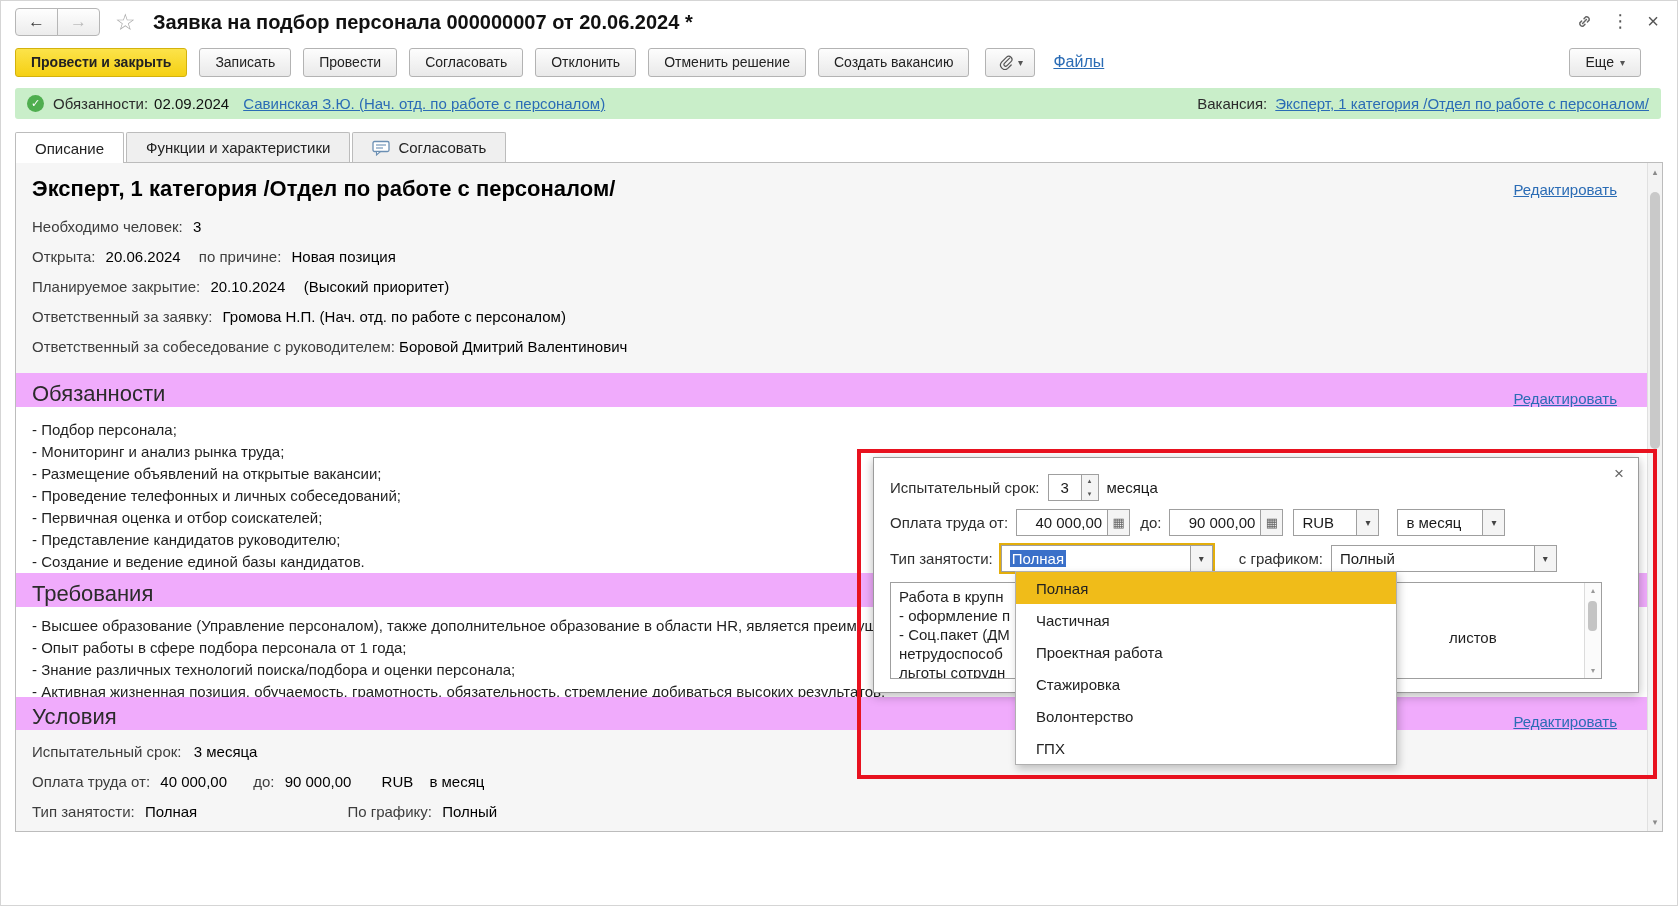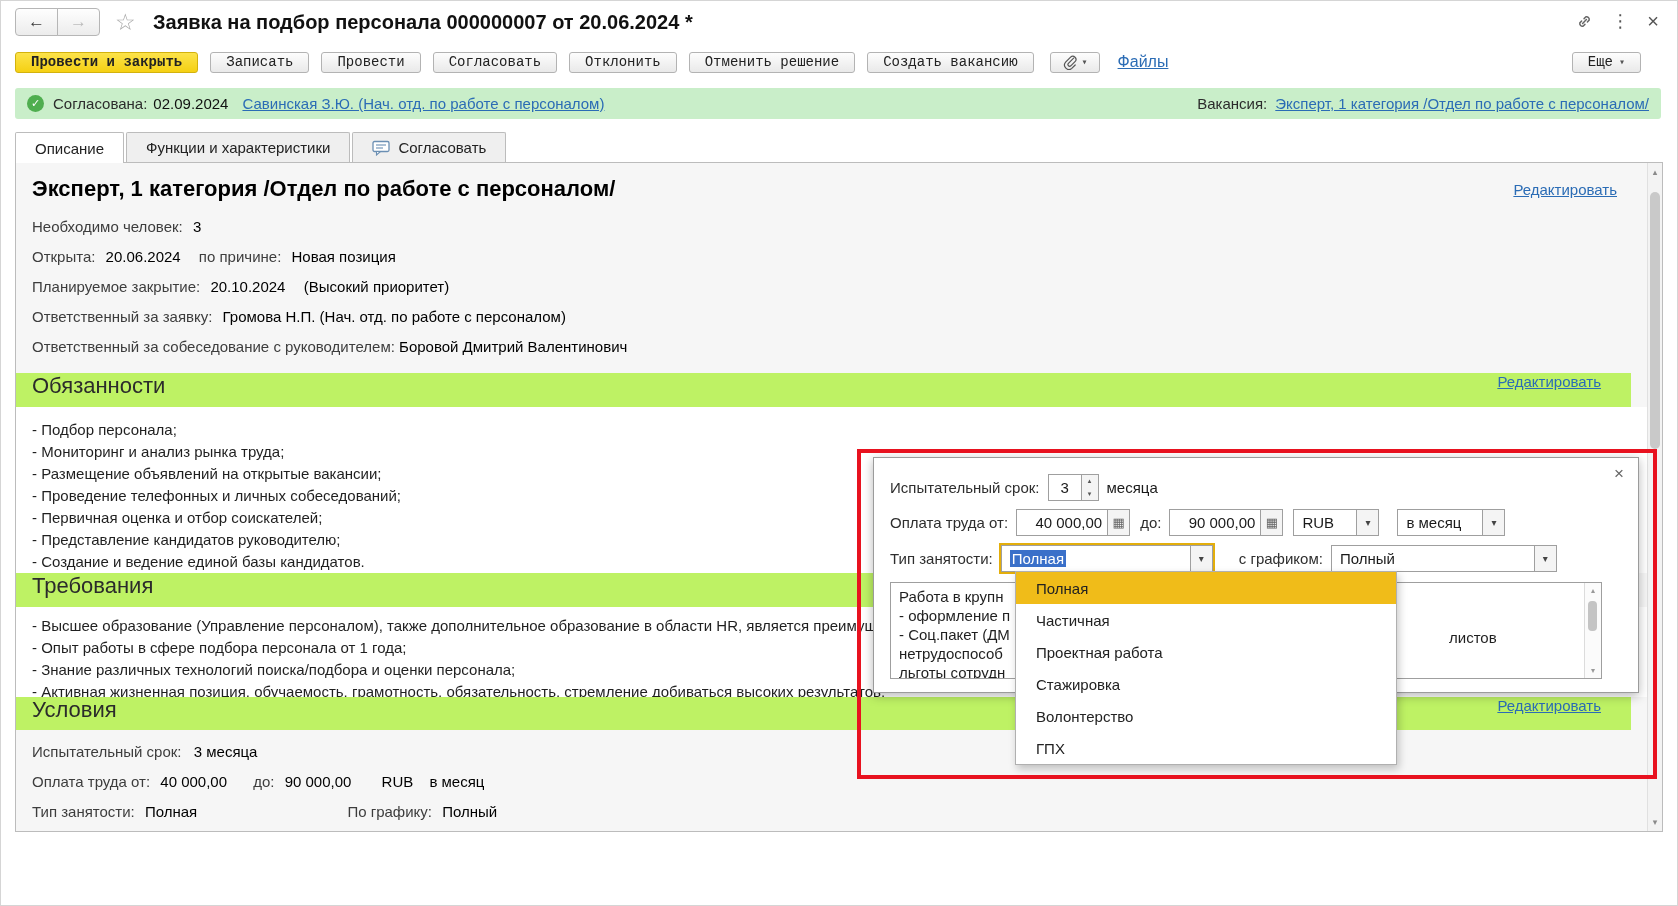--- a/index.html
+++ b/index.html
@@ -15,23 +15,23 @@
   .navbtn { width:43px; height:28px; border:1px solid #b6b6b6; background:linear-gradient(#fefefe,#ececec);
             display:flex; align-items:center; justify-content:center; font-size:17px; cursor:pointer; }
   .navbtn.back { border-radius:4px 0 0 4px; color:#3a3a3a; }
   .navbtn.fwd  { border-radius:0 4px 4px 0; margin-left:-1px; color:#bcbcbc; }
   .star { position:absolute; left:114px; top:8px; font-size:23px; color:#a9a9a9; cursor:pointer; }
   .wtitle { position:absolute; left:152px; top:10px; font-size:20px; font-weight:700; color:#111; white-space:nowrap; }
   .tb-icons { position:absolute; right:18px; top:10px; display:flex; align-items:center; gap:18px; }
   .tb-icons .ic { color:#555; font-size:18px; line-height:1; cursor:pointer; }
   
   .toolbar { position:absolute; left:14px; top:45px; right:16px; height:32px; display:flex; align-items:center; }
-  .btn { height:21px; padding:0 15px; border:1px solid #b3b3b3; border-radius:3px;
+  .btn { height:29px; padding:0 15px; border:1px solid #b3b3b3; border-radius:3px;
          background:linear-gradient(#fdfdfd,#e9e9e9); font-size:14px; color:#222;
-         display:inline-flex; align-items:center; justify-content:center; margin-right:12px; cursor:pointer; white-space:nowrap;font-family:Liberation Mono, monospace; }
+         display:inline-flex; align-items:center; justify-content:center; margin-right:12px; cursor:pointer; white-space:nowrap; }
   .btn.primary { background:linear-gradient(#fce34a,#f5d013); border-color:#d3b20d; font-weight:700; }
   .btn.iconbtn { width:50px; padding:0 8px; gap:5px; margin-left:4px; }
   .btn .darr { font-size:10px; color:#555; }
   .link { color:#2b6cb5; text-decoration:underline; cursor:pointer; }
   .files-link { font-size:16px; margin-left:6px; }
   .more-btn { margin-left:auto; margin-right:20px; gap:6px; display:inline-flex; }
   
   .greenbar { position:absolute; left:14px; right:16px; top:87px; height:31px; background:#c9eec9;
               border-radius:3px; display:flex; align-items:center; padding:0 12px; font-size:15px; }
   .check-icon { width:17px; height:17px; border-radius:50%; background:#4fae4f; color:#fff; font-size:11px;
@@ -52,21 +52,21 @@
   .panel { position:absolute; left:14px; top:161px; width:1648px; height:670px; border:1px solid #bcbcbc;
            background:#f6f6f6; z-index:1; }
   .p-abs { position:absolute; }
   .pos-title { left:16px; top:13px; font-size:22px; font-weight:700; color:#000; }
   .edit-link { font-size:15px; }
   .edit-top { right:45px; top:18px; }
   .fline { left:16px; font-size:15px; white-space:nowrap; }
   .flabel { color:#3d3d3d; }
   .fvalue { color:#000; }
   .gap14 { margin-left:14px; }
-  .band { left:0; right:31px; height:34px; background:#bef264; display:flex; align-items:flex-start; }
+  .band { left:0; right:15px; height:34px; background:#f0abfc; display:flex; align-items:flex-end; }
   .band .band-title { font-size:22px; color:#2b2b2b; margin-left:16px; }
   .band .edit-link { margin-left:auto; margin-right:30px; }
   .white-block { left:0; right:15px; background:#fff; }
   .list { padding:12px 0 0 16px; font-size:15px; color:#1f1f1f; }
   .list div { line-height:22px; white-space:nowrap; }
   
   .pscroll { position:absolute; right:0; top:0; bottom:0; width:15px; background:#f3f3f3; border-left:1px solid #e0e0e0; }
   .pscroll .arr { position:absolute; left:0; right:0; text-align:center; font-size:9px; color:#8a8a8a; cursor:pointer; }
   .pscroll .arr.up { top:4px; }
   .pscroll .arr.down { bottom:4px; }
@@ -158,21 +158,21 @@
   </div>
   <span class="link files-link">Файлы</span>
   <div class="btn more-btn">
     <span>Еще</span>
     <span class="darr">▾</span>
   </div>
 </div>
 
 <div class="greenbar">
   <span class="check-icon">✓</span>
-  <span class="gb-label">Согласована:</span>
+  <span class="gb-label">Обязанности:</span>
   <span class="gb-date">02.09.2024</span>
   <span class="link gb-link">Савинская З.Ю. (Нач. отд. по работе с персоналом)</span>
   <span class="gb-right">
     <span class="gb-label">Вакансия:</span>
     <span class="link gb-link">Эксперт, 1 категория /Отдел по работе с персоналом/</span>
   </span>
 </div>
 
 <div class="tabs">
   <div class="tab active">

